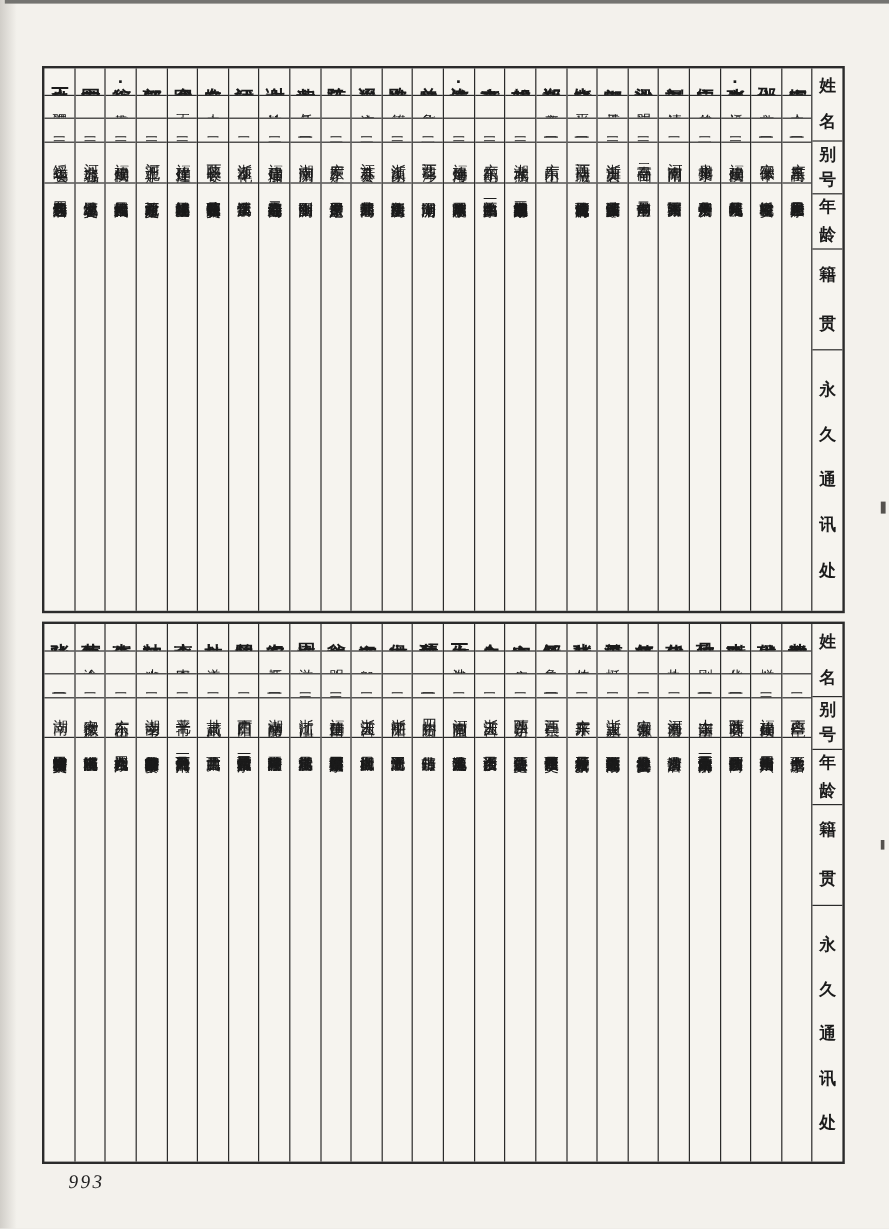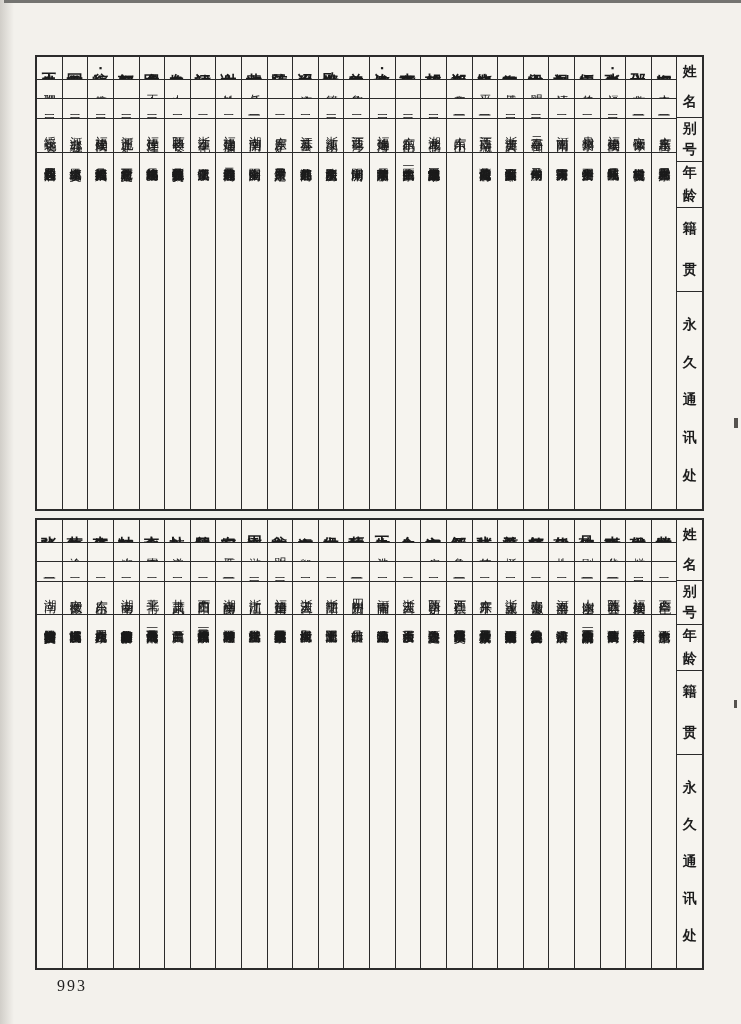--- a/index.html
+++ b/index.html
@@ -80,20 +80,21 @@
   .h-name   { height:61px; }
   .h-alias  { height:44px; }
   .h-age    { height:46px; }
   .h-native { height:84px; }
   .h-address{ flex:1 1 auto; border-bottom:none !important; padding:14px 0; }
 
   .page-number {
     position:absolute; left:57px; top:977px;
     font-size:16px; letter-spacing:2px; color:#222;
     font-family:"Liberation Serif","DejaVu Serif",serif;
+    font-style:italic;
   }
 </style>
 </head>
 <body>
 
 <div class="page">
   <div class="scan-top"></div>
   <div class="scan-left"></div>
   <div class="speck s1"></div>
   <div class="speck s2"></div>

